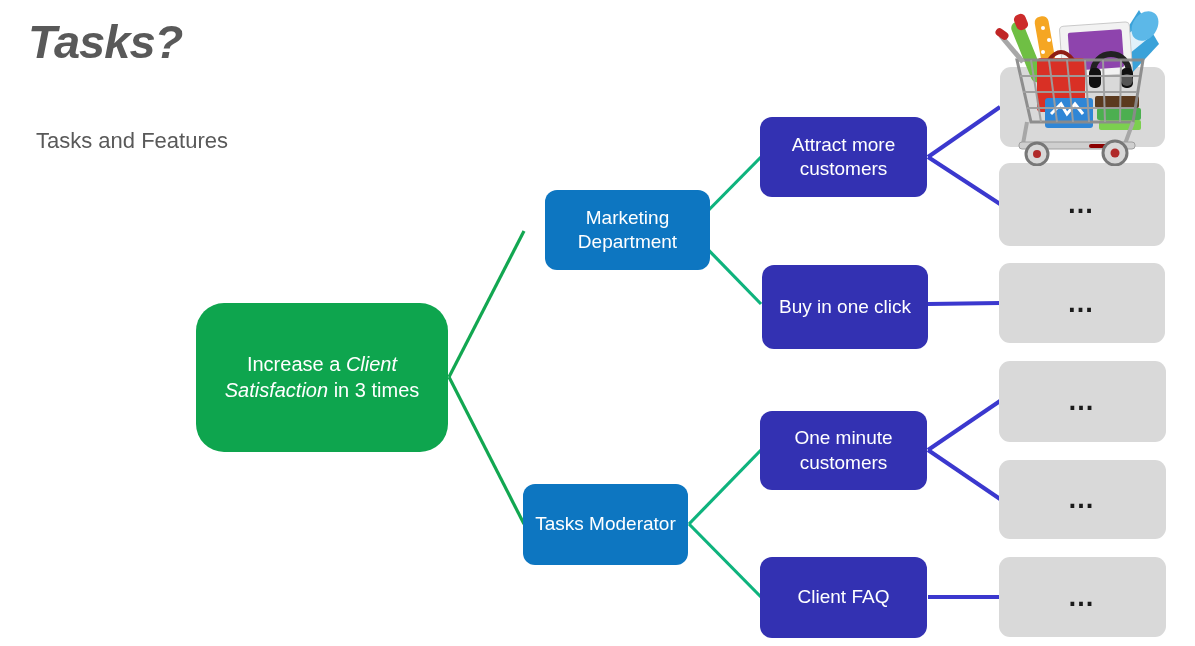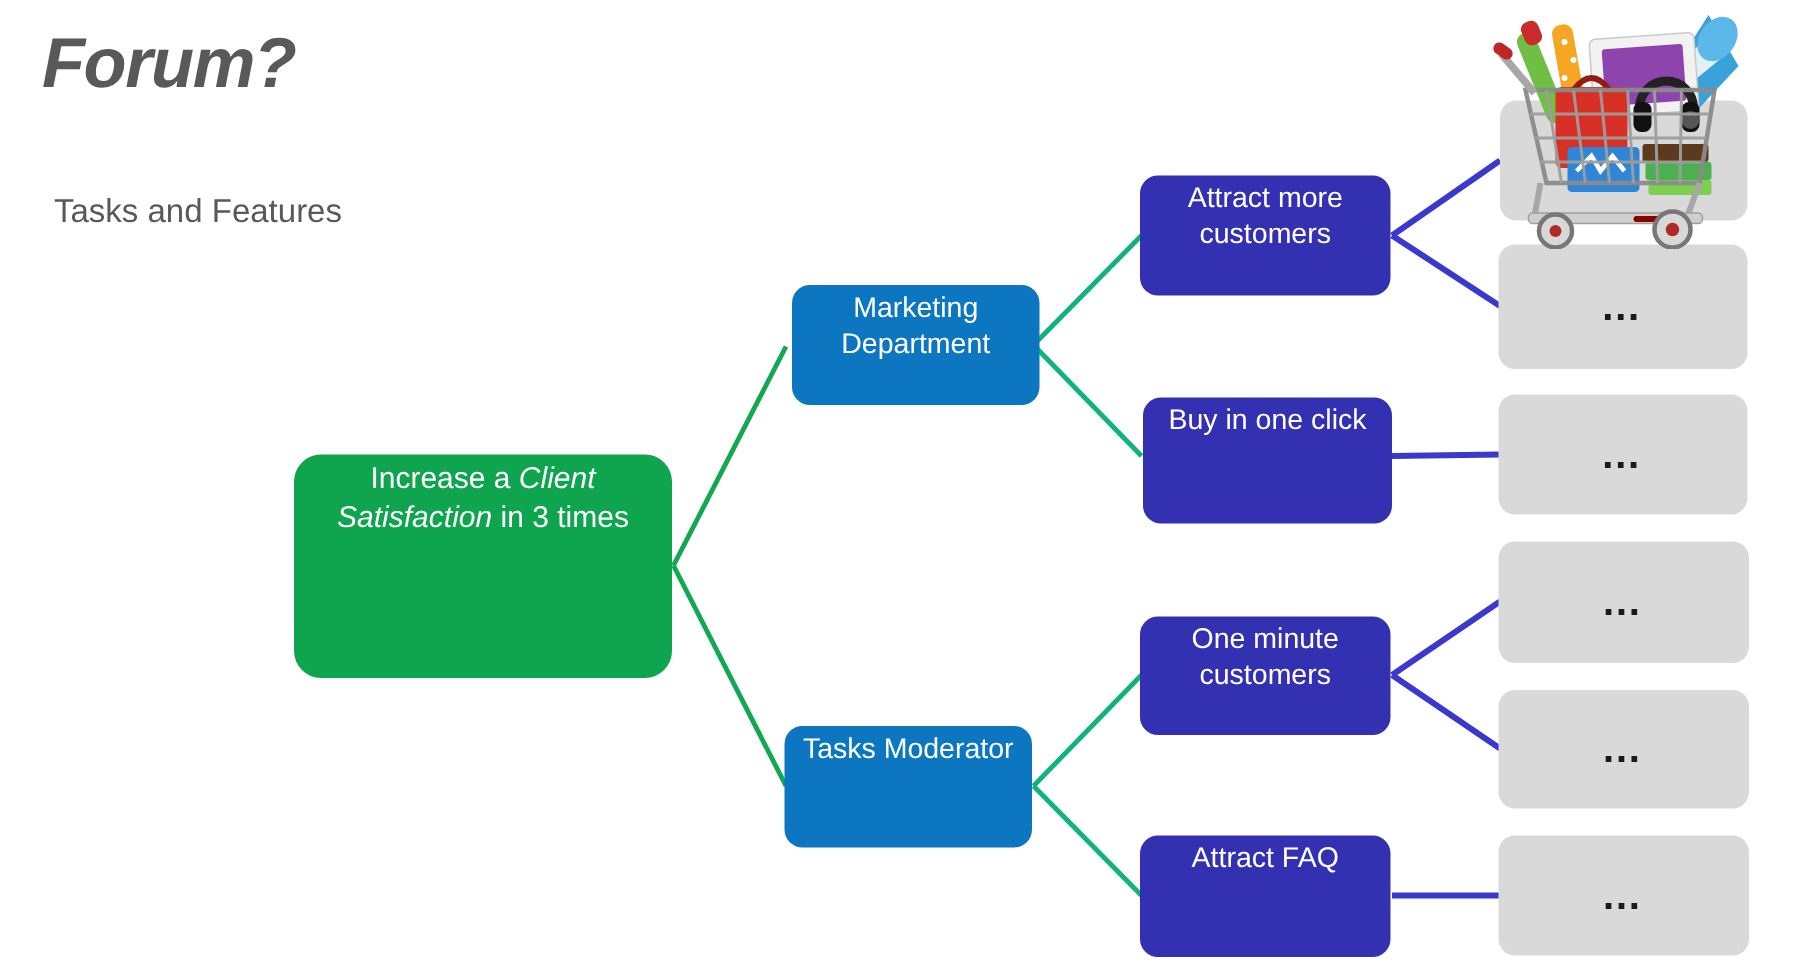--- a/index.html
+++ b/index.html
@@ -23,38 +23,38 @@
   }
   .slide-subtitle{
     position:absolute;left:36px;top:112px;
     font-size:22px;color:var(--title-gray);margin-top:16px;
   }
   #connectors{position:absolute;left:0;top:0;pointer-events:none;}
   .conn-green{stroke:var(--connector-green);stroke-width:3.2px;}
   .conn-teal{stroke:var(--connector-teal);stroke-width:3.2px;}
   .conn-indigo{stroke:var(--connector-indigo);stroke-width:4px;}
   .node{
-    position:absolute;display:flex;align-items:flex-start;justify-content:center;
+    position:absolute;display:flex;align-items:center;justify-content:center;
     text-align:center;color:#ffffff;border-radius:12px;
     font-size:19px;line-height:1.28;padding:4px 10px;box-sizing:border-box;
   }
-  .node.green{background:var(--root-green);border-radius:18px;font-size:20px;}
+  .node.green{background:var(--root-green);border-radius:28px;font-size:20px;}
   .node.blue{background:var(--level2-blue);}
   .node.indigo{background:var(--level3-indigo);}
   .placeholder{
     position:absolute;background:var(--placeholder-gray);border-radius:11px;
     display:flex;align-items:center;justify-content:center;
     color:#1a1a1a;font-size:27px;font-weight:bold;letter-spacing:3px;
   }
   .cart{position:absolute;left:993px;top:2px;width:174px;height:164px;}
 </style>
 </head>
 <body style="--root-green: #0ea54e; --level2-blue: #0d76c1; --level3-indigo: #3331b2; --connector-green: #12a751; --connector-teal: #0eb37d; --connector-indigo: #3b38ce; --placeholder-gray: #d9d9d9; --title-gray: #595959;">
 
-<div class="slide-title">Forum?</div>
+<div class="slide-title">Tasks?</div>
 <div class="slide-subtitle">Tasks and Features</div>
 
 <svg id="connectors" width="1195" height="646">
   <line class="conn-green" x1="449" y1="377" x2="524" y2="231"></line>
   <line class="conn-green" x1="449" y1="377" x2="524" y2="524"></line>
   <line class="conn-teal" x1="689" y1="230" x2="761" y2="157"></line>
   <line class="conn-teal" x1="689" y1="230" x2="761" y2="304"></line>
   <line class="conn-teal" x1="689" y1="524" x2="761" y2="450"></line>
   <line class="conn-teal" x1="689" y1="524" x2="761" y2="597"></line>
   <line class="conn-indigo" x1="928" y1="157" x2="1000" y2="107"></line>
@@ -65,38 +65,38 @@
   <line class="conn-indigo" x1="928" y1="597" x2="1000" y2="597"></line>
 </svg>
 
 <div class="node green" style="left:196px;top:303px;width:252px;height:149px;">
   <div>
     <span>Increase a </span><i>Client</i><br>
     <i>Satisfaction</i><span> in 3 times</span>
   </div>
 </div>
 
-<div class="node blue" style="left:528px;top:190px;width:165px;height:80px;">
+<div class="node blue" style="left:545px;top:190px;width:165px;height:80px;">
   <span>Marketing Department</span>
 </div>
 <div class="node blue" style="left:523px;top:484px;width:165px;height:81px;">
   <span>Tasks Moderator</span>
 </div>
 
 <div class="node indigo" style="left:760px;top:117px;width:167px;height:80px;">
   <span>Attract more customers</span>
 </div>
 <div class="node indigo" style="left:762px;top:265px;width:166px;height:84px;">
   <span>Buy in one click</span>
 </div>
 <div class="node indigo" style="left:760px;top:411px;width:167px;height:79px;">
   <span>One minute customers</span>
 </div>
 <div class="node indigo" style="left:760px;top:557px;width:167px;height:81px;">
-  <span>Attract FAQ</span>
+  <span>Client FAQ</span>
 </div>
 
 <div class="placeholder" style="left:1000px;top:67px;width:165px;height:80px;">
   <span>…</span>
 </div>
 <div class="placeholder" style="left:999px;top:163px;width:166px;height:83px;">
   <span>…</span>
 </div>
 <div class="placeholder" style="left:999px;top:263px;width:166px;height:80px;">
   <span>…</span>

